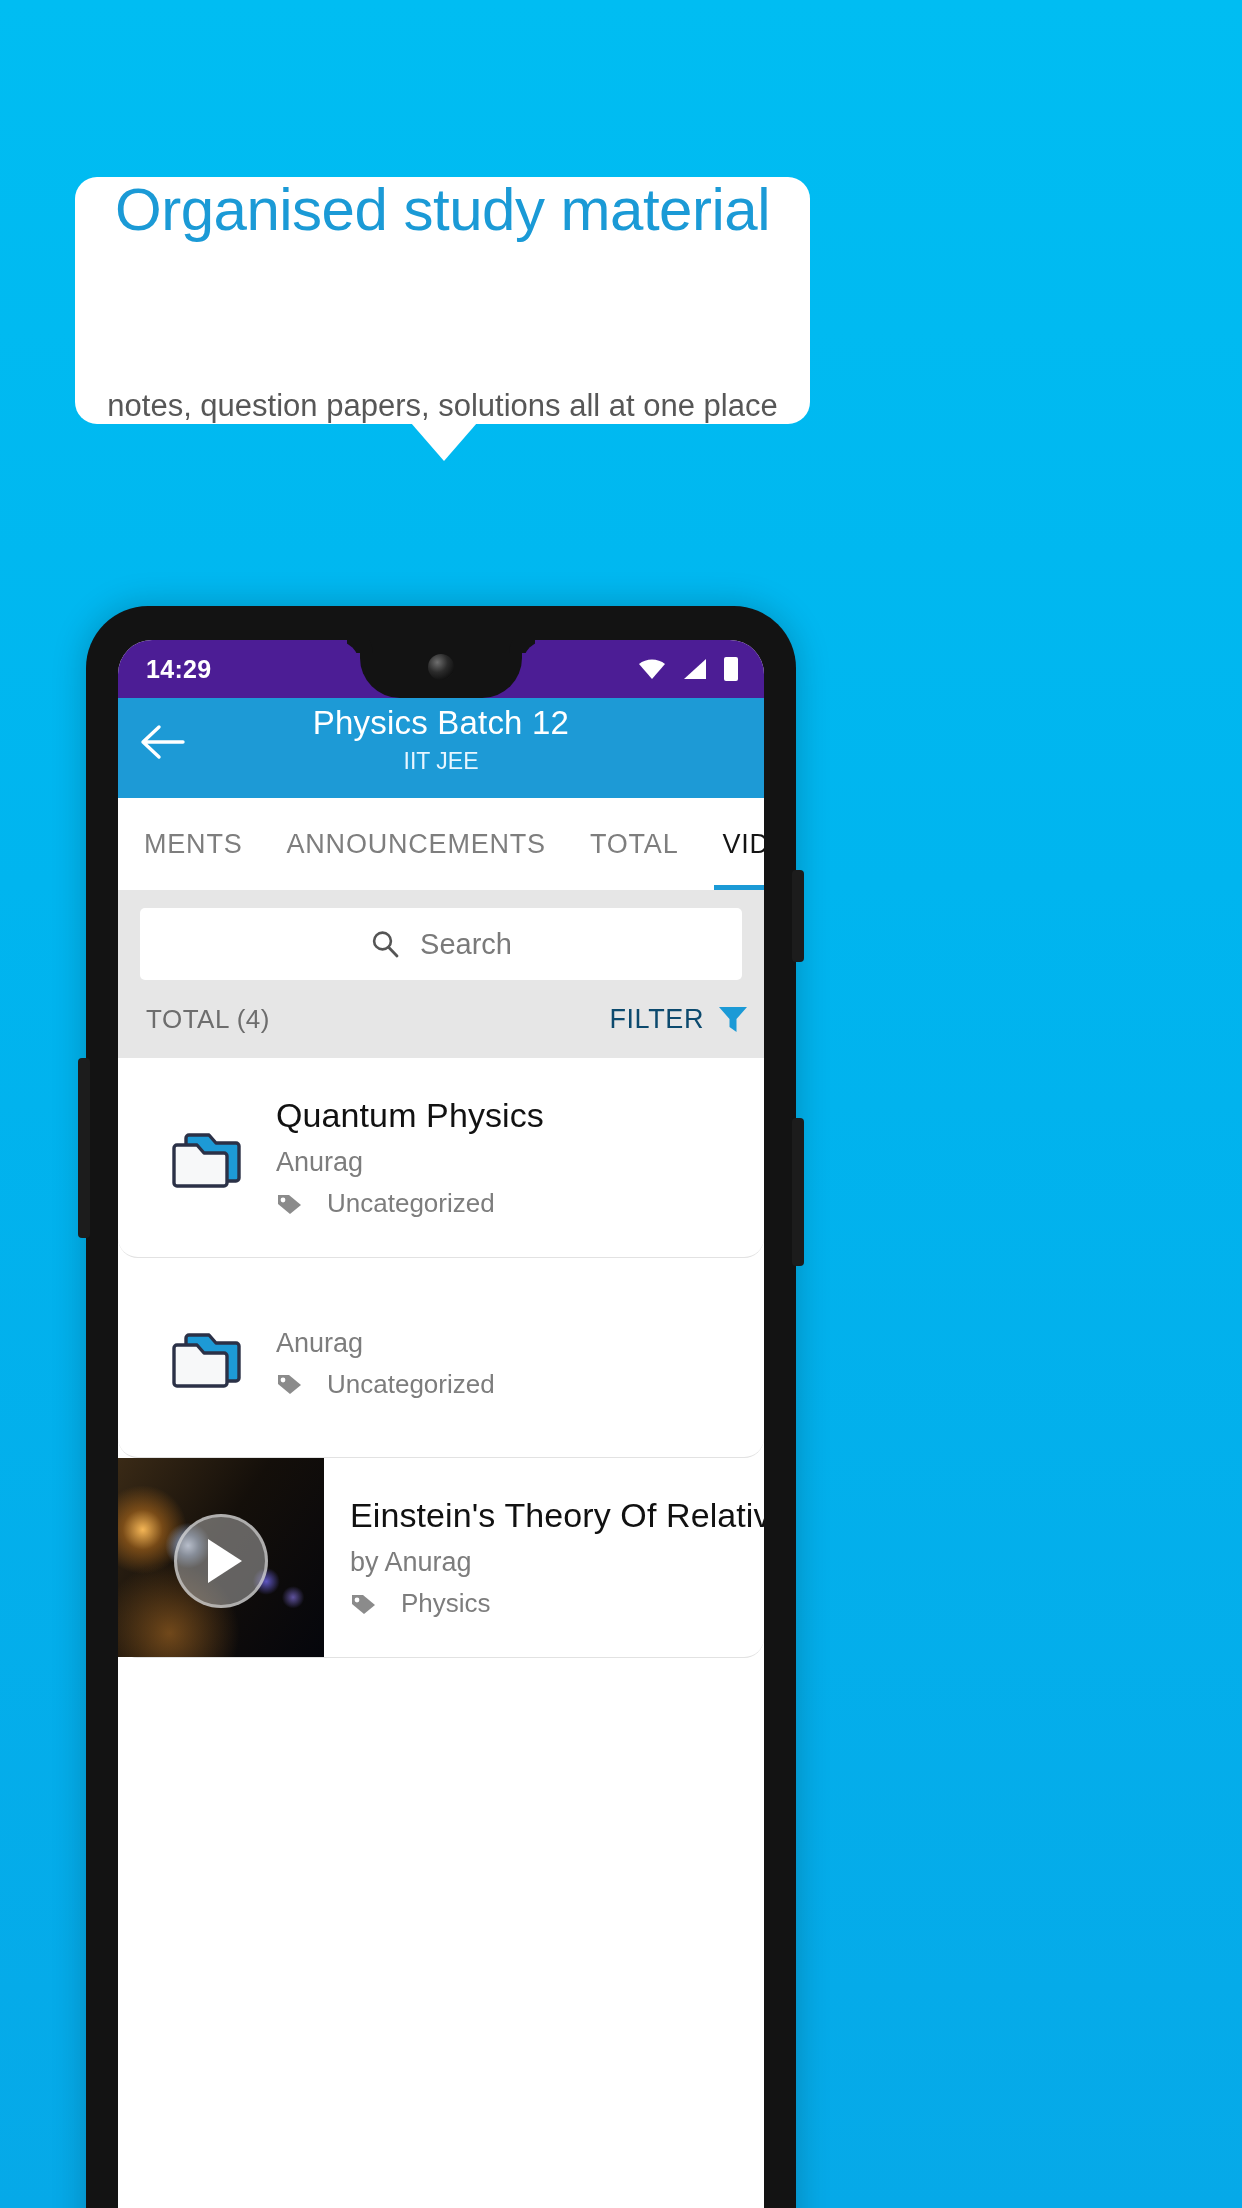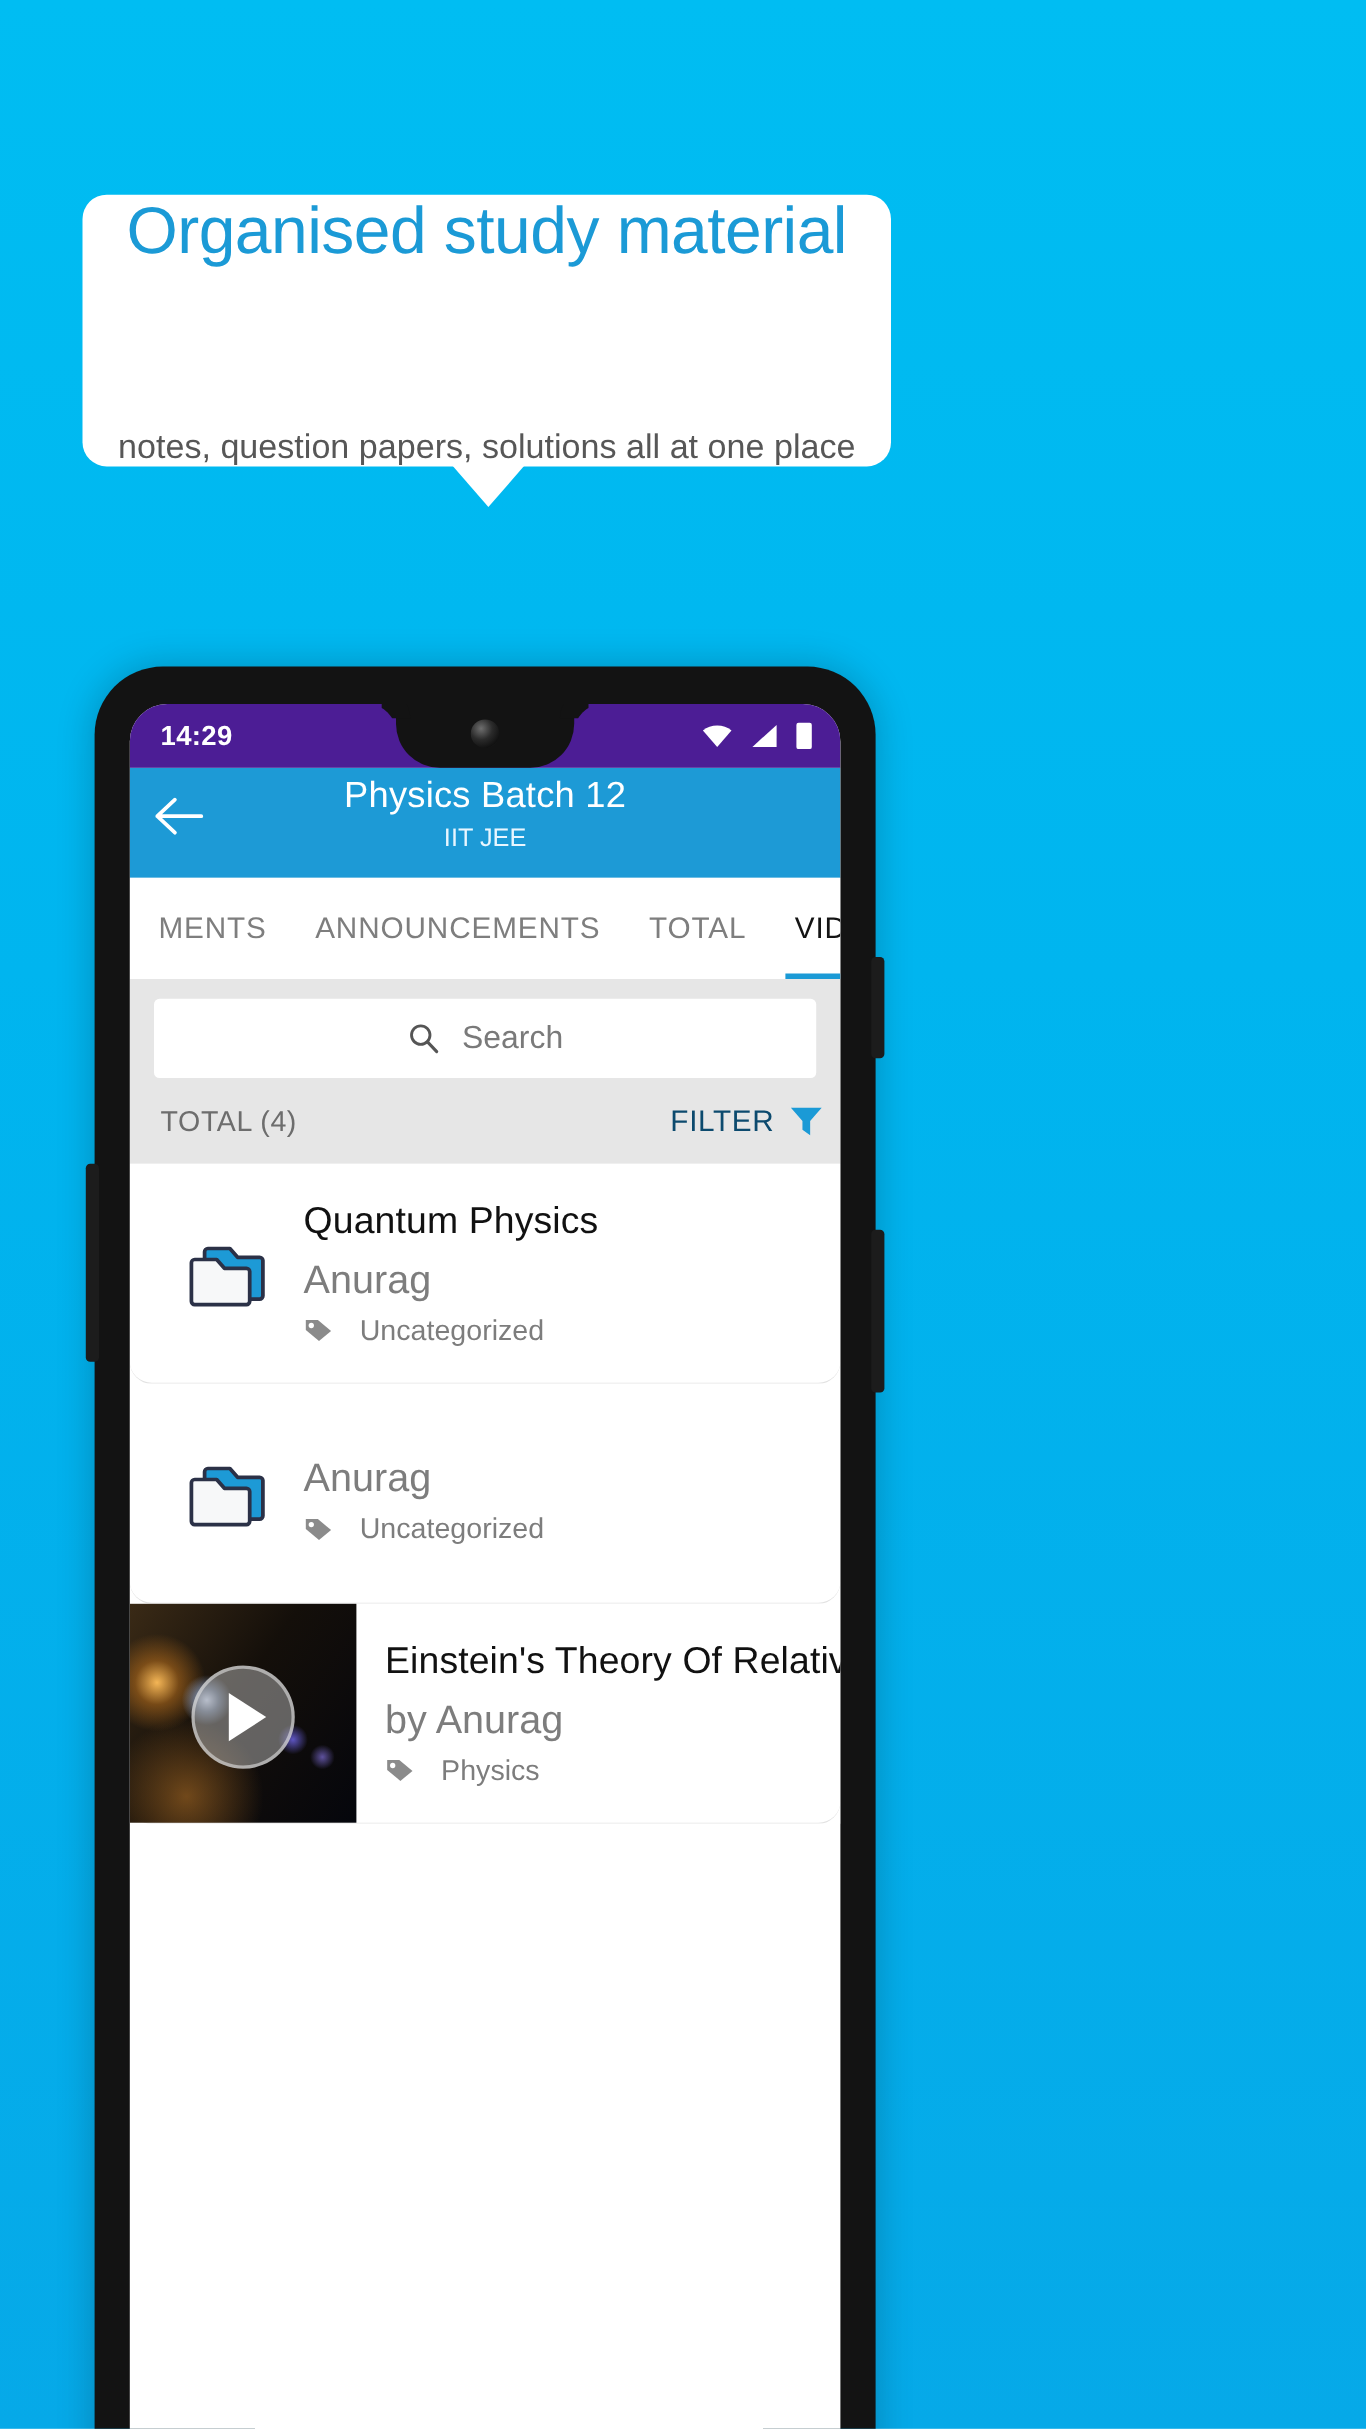--- a/index.html
+++ b/index.html
@@ -143,21 +143,21 @@
     border-bottom:1px solid #e2e2e2;
     height:200px;
     border-radius:20px;
   }
   .row-folder { padding-left:30px; }
   .folder-ic { width:120px; flex:0 0 120px; display:flex; justify-content:center; }
   .row-body { padding-left:8px; }
   .row-title {
     font-size:34px; color:#111; white-space:nowrap; letter-spacing:0.1px;
   }
-  .row-author { font-size:36px; color:#7d7d7d; margin-top:12px; }
+  .row-author { font-size:27px; color:#7d7d7d; margin-top:12px; }
   .row-tag {
     display:flex; align-items:center; gap:25px; margin-top:10px;
     font-size:26px; color:#7d7d7d;
   }
   .ic-tag { width:26px; height:24px; }
 
   .row-video { height:200px; padding:0; align-items:stretch; }
   .thumb {
     position:relative; width:206px; flex:0 0 206px;
     background:

